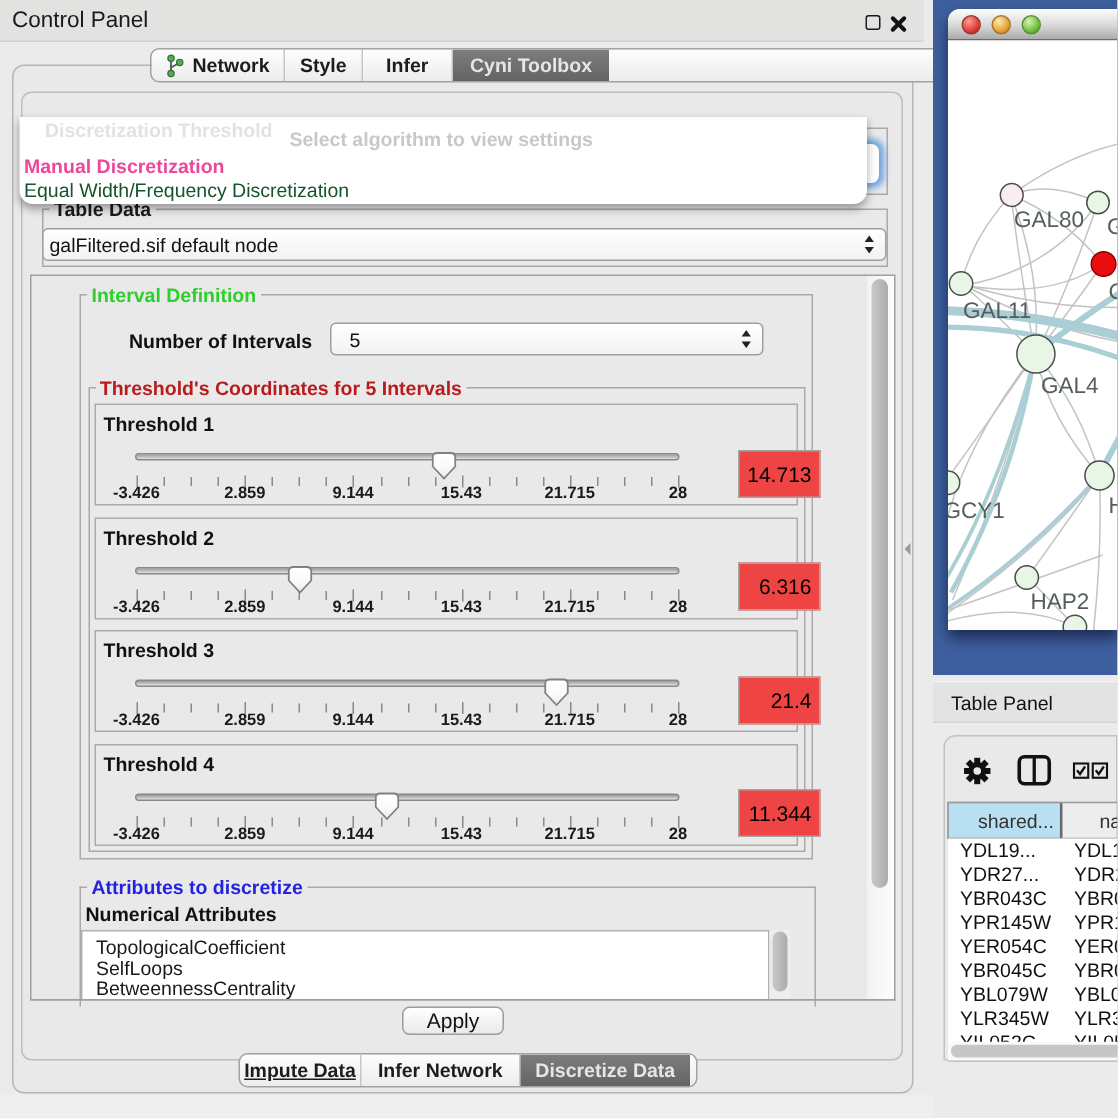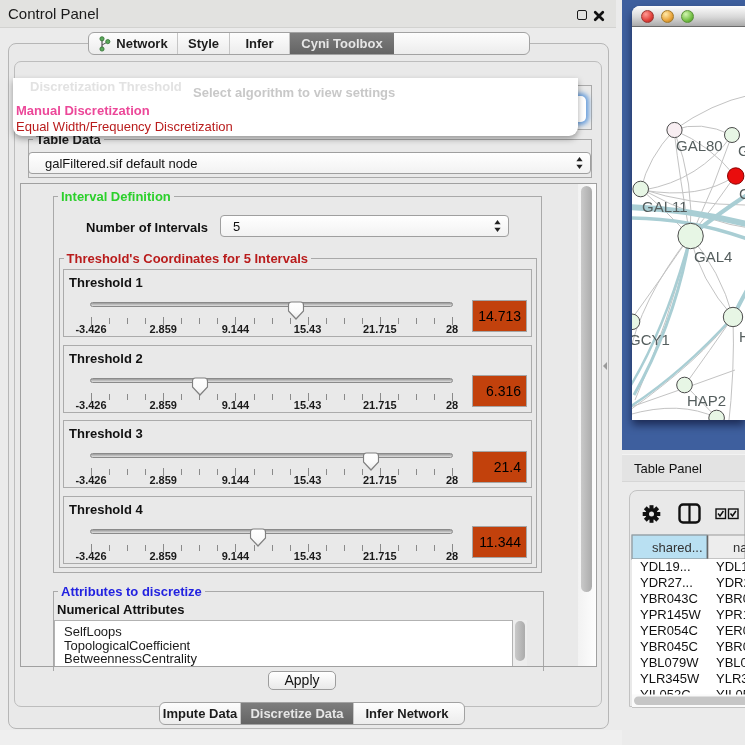--- a/index.html
+++ b/index.html
@@ -14,48 +14,48 @@
 
   
   #outerpanel { left:8px; top:43px; width:601px; height:686px; background:#e9e9e9; border:1px solid #b6b6b6; border-radius:8px; }
   #innerpanel { left:14px; top:61px; width:588px; height:646px; background:#e9e9e9; border:1px solid #bdbdbd; border-radius:7px; }
 
   
   .tabbar { height:23px; border:1px solid #a2a2a2; border-radius:6px; background:linear-gradient(#fdfdfd,#ececec); display:flex; overflow:hidden; }
   .tab { font-size:13px; font-weight:bold; color:#1c1c1c; display:flex; align-items:center; justify-content:center; border-right:1px solid #c6c6c6; padding:0 14px; white-space:nowrap; }
   .tab:last-child { border-right:none; }
   .tab.dark { background:linear-gradient(#7d7d7d,#646464); color:#e6e6e6; }
-  #toptabs { left:88px; top:32px; width:442px;text-align:right; }
+  #toptabs { left:100px; top:32px; width:532px;text-align:right; }
   #bottabs { left:159px; top:702px; width:306px; }
 
   
   .fs { position:absolute; border:1px solid #a9a9a9; }
   .fs > .lbl { position:absolute; top:-8px; left:4px; padding:0 3px; background:#e9e9e9; font-size:13px; font-weight:bold; color:#1a1a1a; white-space:nowrap; }
 
   
   .combo { position:absolute; background:linear-gradient(#ffffff,#f2f2f2); border:1px solid #9f9f9f; border-radius:4px; font-size:13px; color:#111; display:flex; align-items:center; padding-left:9px; }
   .combo .arr { position:absolute; right:7px; top:50%; transform:translateY(-50%); }
 
   
   #popup { left:13px; top:78px; width:565px; height:58px; background:#ffffff; border-radius:0 0 9px 9px; box-shadow:0 3px 6px rgba(0,0,0,0.35); z-index:50; }
   #popup .ghost1 { position:absolute; left:17px; top:1px; font-size:13px; font-weight:bold; color:#e2e2e2; }
   #popup .ghost2 { position:absolute; left:180px; top:7px; font-size:13px; font-weight:bold; color:#c8c8c8; }
   #popup .mi1 { position:absolute; left:3px; top:25px; font-size:13px; font-weight:bold; color:#ec4899; }
-  #popup .mi2 { position:absolute; left:3px; top:41px; font-size:13px; color:#b91c1c; }
+  #popup .mi2 { position:absolute; left:3px; top:41px; font-size:13px; color:#14532d; }
 
   
   .throw { position:absolute; left:62.5px; width:469.5px; height:68px; border:1px solid #ababab; background:#e9e9e9; }
   .throw .name { position:absolute; left:5.5px; top:5px; font-size:13px; font-weight:bold; color:#111; }
   .track { position:absolute; left:26.5px; top:32px; width:363px; height:5px; border-radius:3.5px; background:linear-gradient(#9a9a9a,#e0e0e0); border:1px solid #8a8a8a; }
   .ticks { position:absolute; left:0; top:47px; width:100%; height:9px; }
   .ticks i { position:absolute; top:0; width:1px; background:#8a8a8a; }
   .slabels { position:absolute; left:0; top:53px; width:100%; font-size:11px; font-weight:bold; color:#1a1a1a; }
   .slabels b { position:absolute; transform:translateX(-50%); font-weight:bold; }
   .thumb { position:absolute; top:31px; width:17px; height:19px; transform:translateX(-50%); }
-  .vfield { position:absolute; left:408px; top:29.5px; width:55.5px; height:32px; background:#c2410c; border:1px solid #a5a5a5; font-size:14px; color:#000; text-align:right; line-height:30px; padding-right:5px; }
+  .vfield { position:absolute; left:428px; top:29.5px; width:55.5px; height:32px; background:#ef4444; border:1px solid #a5a5a5; font-size:14px; color:#000; text-align:right; line-height:30px; padding-right:5px; }
 
   
   #numlist { left:54px; top:620px; width:459px; height:46px; background:#fff; font-size:13px; color:#1a1a1a; overflow:hidden; padding-top:4px; border:1px solid #b2b2b2; border-bottom:none; }
   #numlist div { padding-left:9px; height:13.7px; line-height:13.7px; }
 
   
   .vtrack { position:absolute; background:linear-gradient(90deg,#f2f2f2,#fdfdfd); }
   .vthumb { position:absolute; background:linear-gradient(90deg,#c9c9c9,#ababab); border-radius:6px; }
 
   
@@ -106,21 +106,21 @@
 <div id="popup" class="abs">
   <span class="ghost1">Discretization Threshold</span>
   <span class="ghost2">Select algorithm to view settings</span>
   <span class="mi1">Manual Discretization</span>
   <span class="mi2">Equal Width/Frequency Discretization</span>
 </div>
 
 <div class="fs" style="left:28px; top:139px; width:564px; height:39px;">
   <span class="lbl">Table Data</span>
 </div>
-<div class="combo" style="left:28px; top:152px; width:563px; height:22px; padding-left:16px;">galFiltered.sif default node
+<div class="combo" style="left:28px; top:152px; width:563px; height:22px; padding-left:4px;">galFiltered.sif default node
   <span class="arr">
       <svg width="7" height="13" viewBox="0 0 7 13" style="display:block;">
         <path d="M3.5,0.5 L6.6,4.8 H0.4 Z" fill="#222"></path>
         <path d="M3.5,12.5 L0.4,8.2 H6.6 Z" fill="#222"></path>
       </svg>
     </span>
 </div>
 
 <div class="abs" style="left:20px; top:183px; width:577px; height:484px; border:1px solid #a0a0a0; background:#e9e9e9;"></div>
 <div class="vtrack" style="left:578px; top:184px; width:18px; height:482px;"></div>
@@ -326,35 +326,35 @@
       <b style="left:388.5px;">28</b>
     </div>
   <div class="vfield">11.344</div>
 </div>
 
 <div class="fs" style="left:53px; top:591px; width:490.5px; height:80px; border-bottom:none;">
   <span class="lbl" style="color:#2222e0;">Attributes to discretize</span>
 </div>
 <div class="abs" style="left:57px; top:602px; font-size:13px; font-weight:bold; color:#111;">Numerical Attributes</div>
 <div id="numlist" class="abs">
+  <div>TopologicalCoefficient</div>
   <div>SelfLoops</div>
-  <div>TopologicalCoefficient</div>
   <div>BetweennessCentrality</div>
 </div>
 <div class="vtrack" style="left:513px; top:620px; width:14px; height:46px; background:#ededed;"></div>
 <div class="vthumb" style="left:515px; top:621px; width:10px; height:40px;"></div>
 <div class="abs" style="left:20px; top:666px; width:577px; height:1px; background:#a0a0a0;"></div>
 
 <div id="applybtn" class="abs">Apply</div>
 
 <div class="abs" style="left:0; top:730px; width:622px; height:15px; background:#efefef;"></div>
 <div id="bottabs" class="tabbar abs">
-  <div class="tab" style="width:81px;">Impute Data</div>
+  <div class="tab" style="width:81px;text-decoration:underline;">Impute Data</div>
+  <div class="tab" style="width:106px;">Infer Network</div>
   <div class="tab dark" style="width:113px;">Discretize Data</div>
-  <div class="tab" style="width:106px;">Infer Network</div>
 </div>
 
 <div class="abs" style="left:603px; top:362px; width:0; height:0; border-top:4px solid transparent; border-bottom:4px solid transparent; border-right:4px solid #9a9a9a;"></div>
 
 <div id="bluearea" class="abs"></div>
 <div id="macwin" class="abs">
   <div id="mactitle">
     <div class="light" style="left:9px;  background:radial-gradient(circle at 35% 30%, #ff9a94, #e0403a 60%, #9e201c); border:0.5px solid #9c3733;"></div>
     <div class="light" style="left:29px; background:radial-gradient(circle at 35% 30%, #ffe9a8, #e8a33a 60%, #a86f14); border:0.5px solid #a37a2a;"></div>
     <div class="light" style="left:49px; background:radial-gradient(circle at 35% 30%, #d2f5b0, #74bf46 60%, #3f8c1e); border:0.5px solid #5a913a;"></div>

